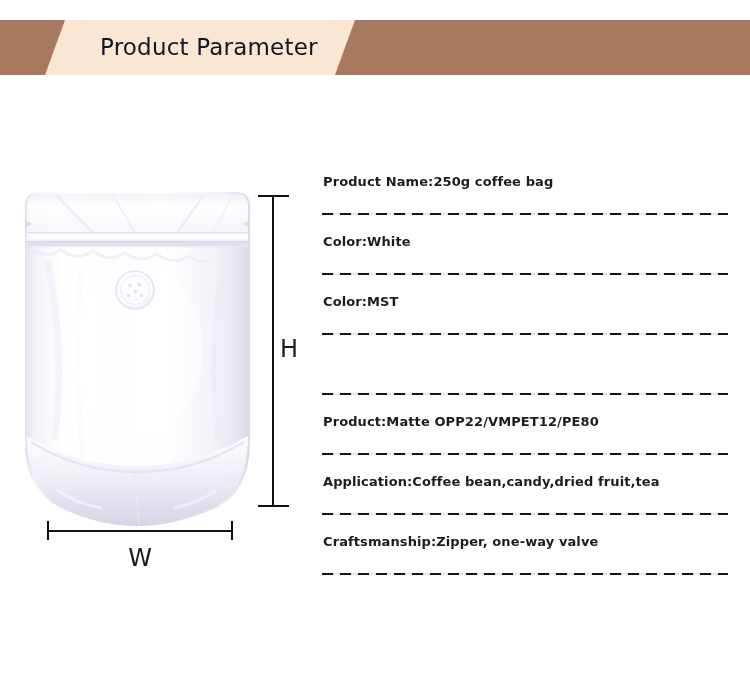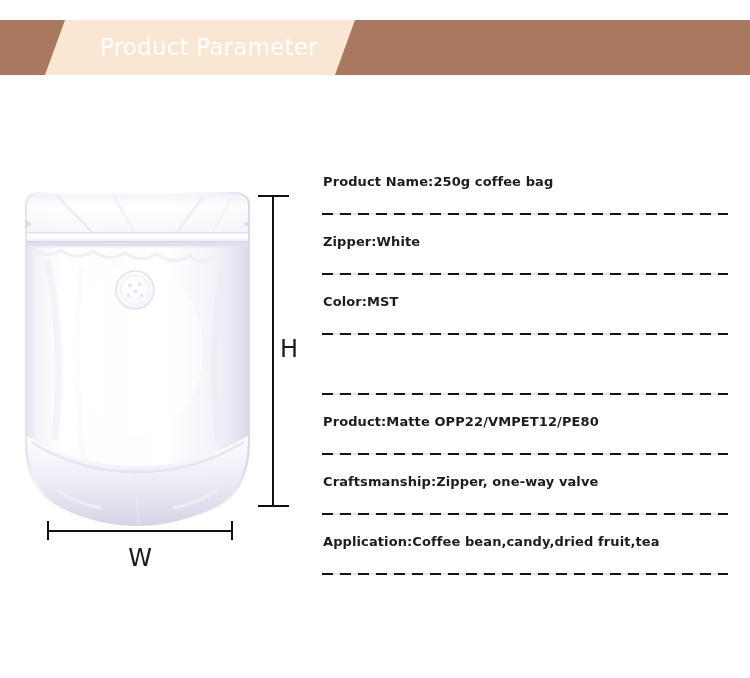--- a/index.html
+++ b/index.html
@@ -36,21 +36,21 @@
     background: #f9e6d3;
     transform: skewX(-20deg);
   }
   .banner-title {
     position: absolute;
     left: 100px;
     top: 0;
     height: 47px;
     line-height: 55px;
     font-size: 23px;
-    color: #ffffff;
+    color: #0f172a;
     letter-spacing: 0.2px;
     white-space: nowrap;
   }
 
   
   .product-figure {
     position: absolute;
     left: 0;
     top: 150px;
     width: 310px;
@@ -277,41 +277,41 @@
 </div>
 
 <div class="spec-list">
 
   <div class="spec-row">
     <div class="spec-text">Product Name:250g coffee bag</div>
     <div class="spec-rule"></div>
   </div>
 
   <div class="spec-row">
-    <div class="spec-text">Zipper:White</div>
+    <div class="spec-text">Color:White</div>
     <div class="spec-rule"></div>
   </div>
 
   <div class="spec-row">
     <div class="spec-text">Color:MST</div>
     <div class="spec-rule"></div>
   </div>
 
   <div class="spec-row">
     <div class="spec-rule"></div>
   </div>
 
   <div class="spec-row">
     <div class="spec-text">Product:Matte OPP22/VMPET12/PE80</div>
     <div class="spec-rule"></div>
   </div>
 
   <div class="spec-row">
+    <div class="spec-text">Application:Coffee bean,candy,dried fruit,tea</div>
+    <div class="spec-rule"></div>
+  </div>
+
+  <div class="spec-row">
     <div class="spec-text">Craftsmanship:Zipper, one-way valve</div>
     <div class="spec-rule"></div>
   </div>
 
-  <div class="spec-row">
-    <div class="spec-text">Application:Coffee bean,candy,dried fruit,tea</div>
-    <div class="spec-rule"></div>
-  </div>
-
 </div>
 
 </body></html>

